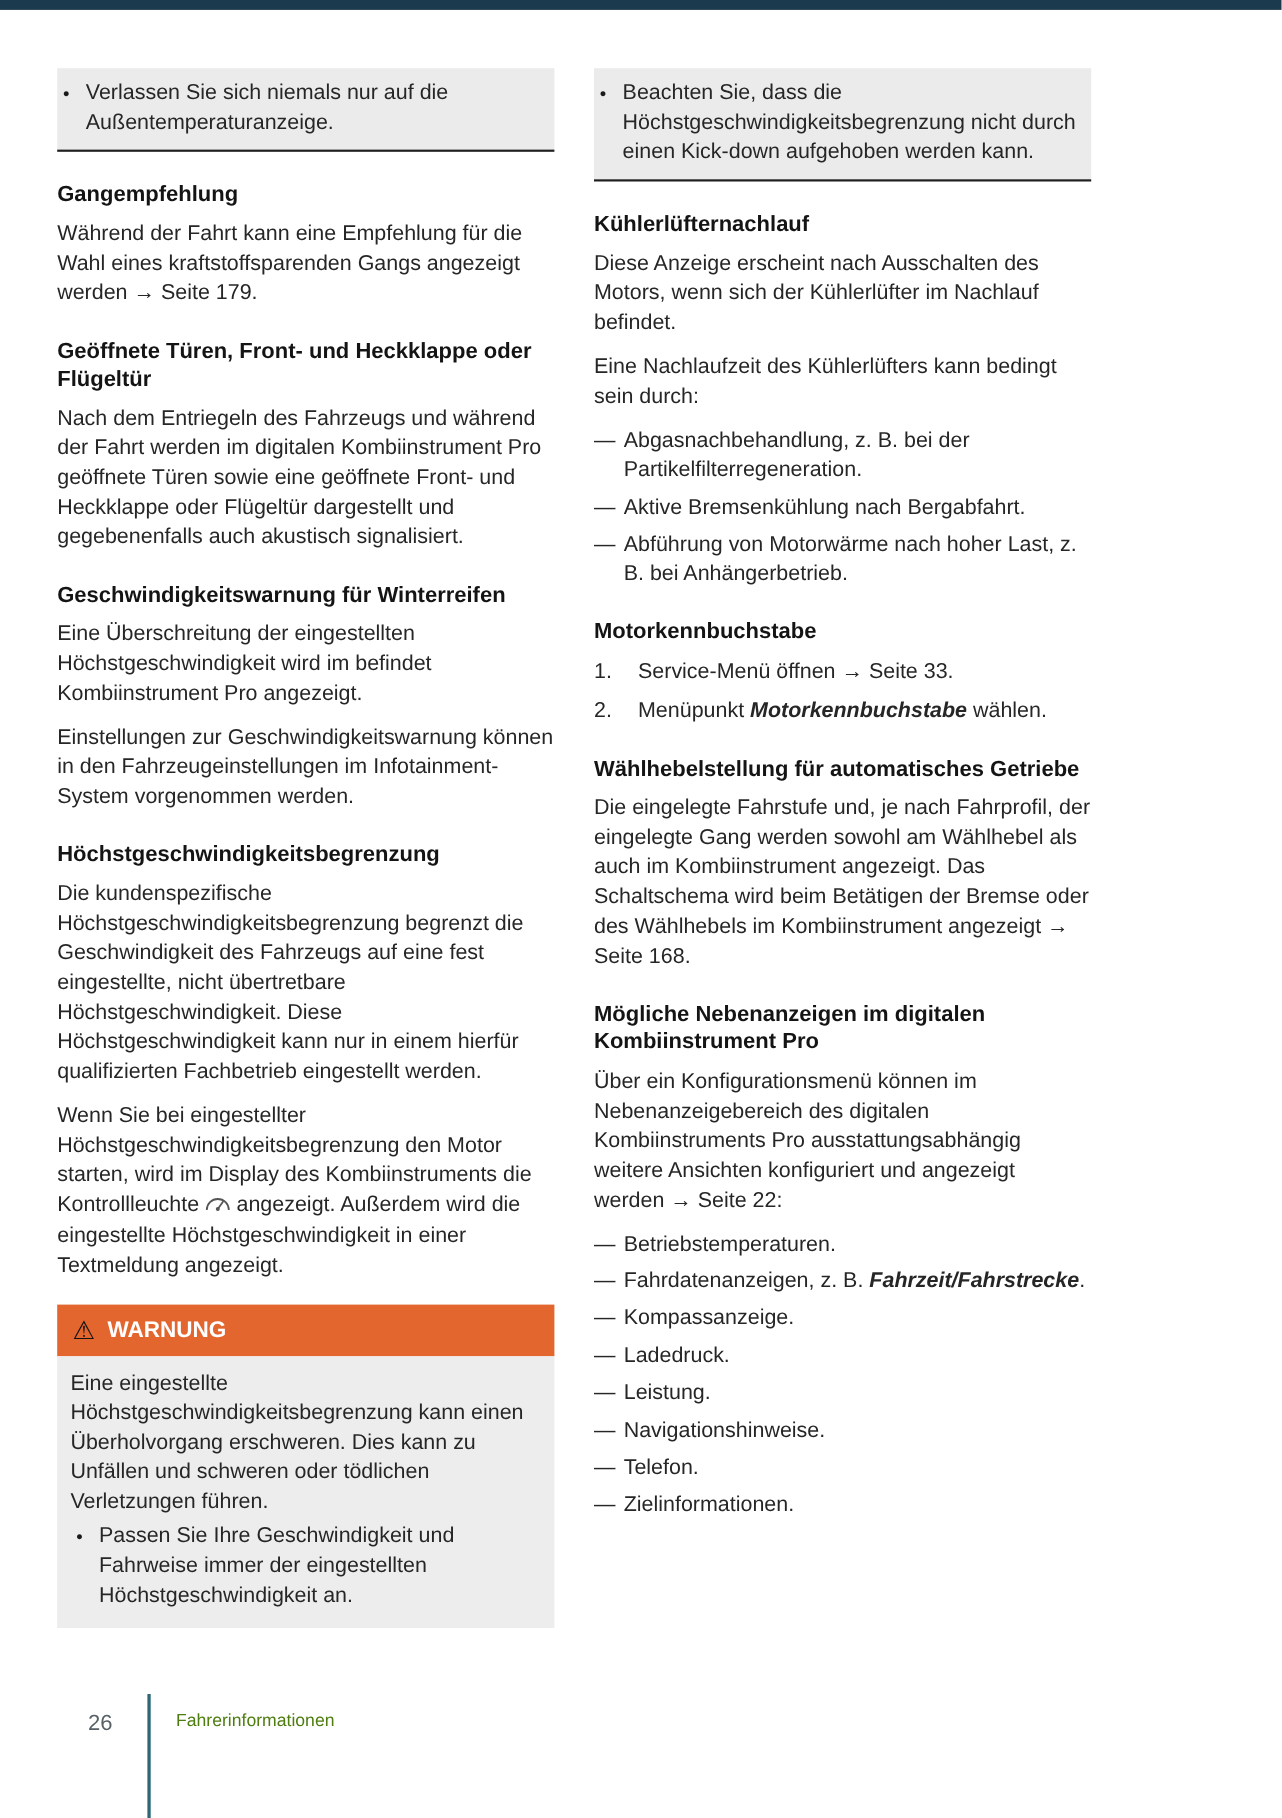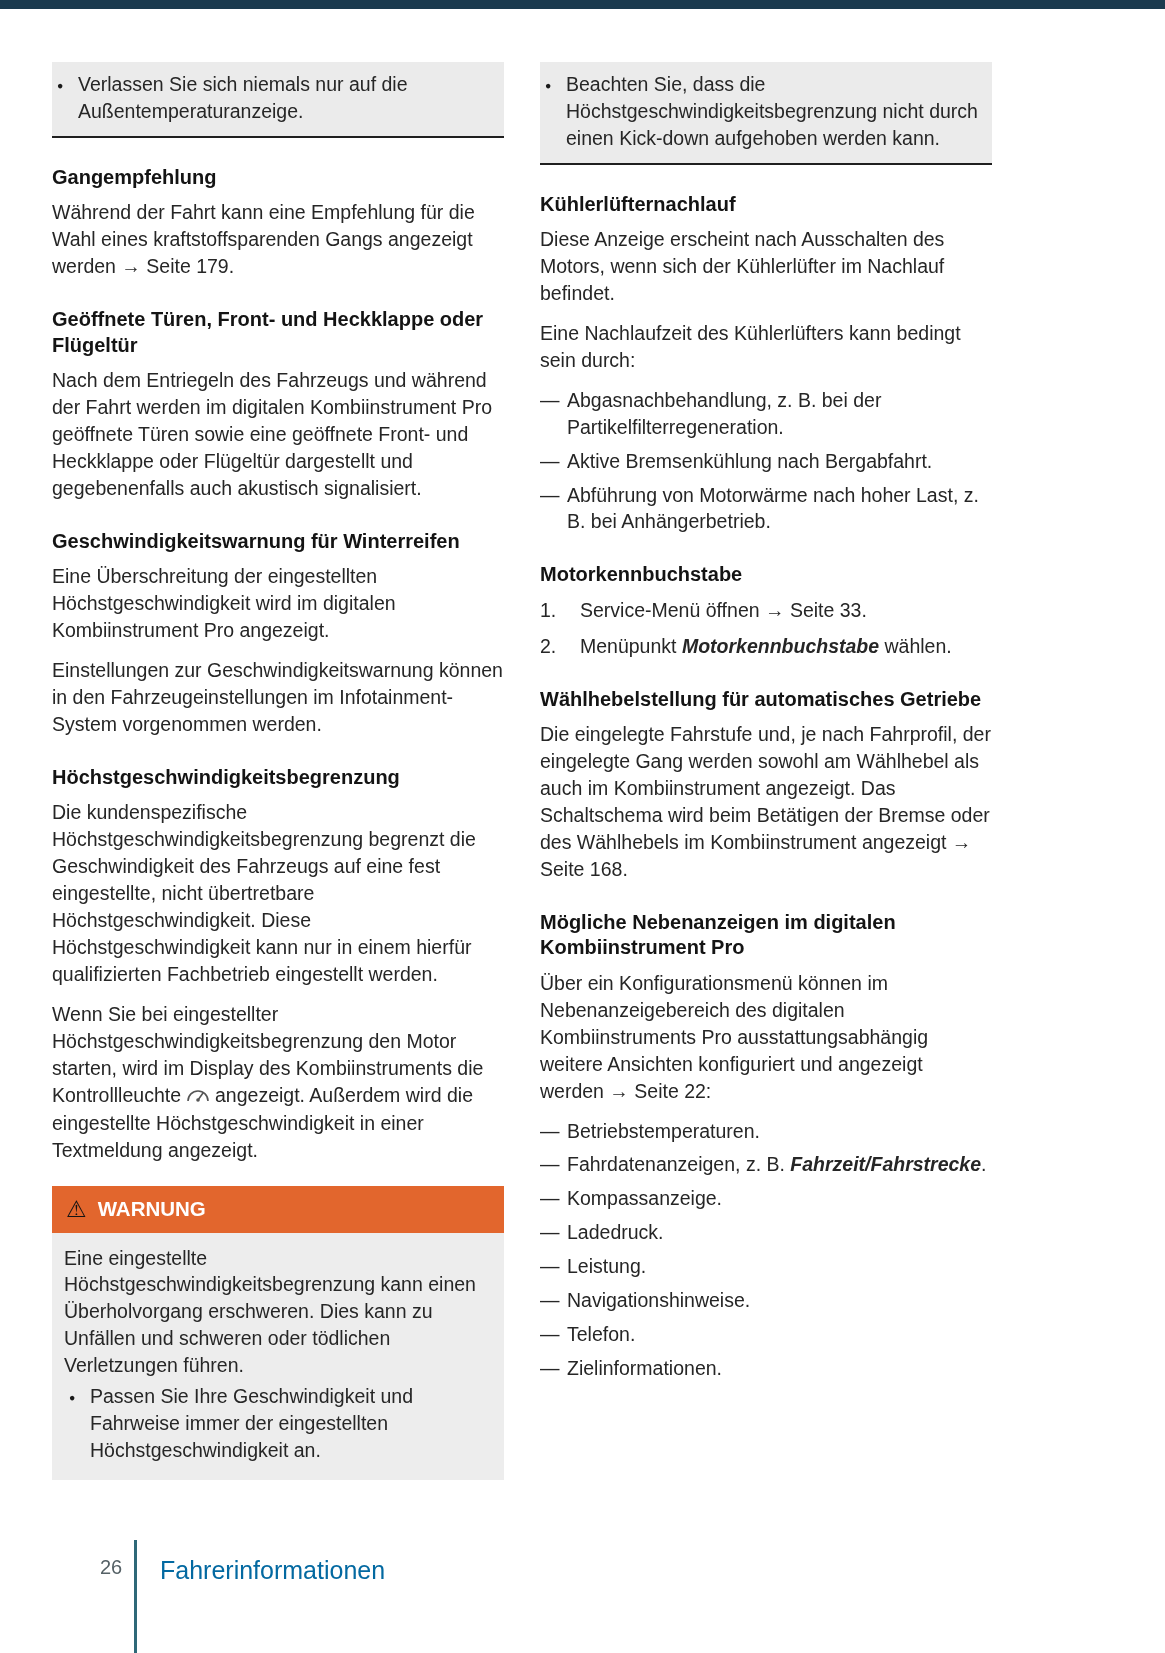--- a/index.html
+++ b/index.html
@@ -37,23 +37,23 @@
   .warn { margin-top:22px; }
   .warn-head { background:#e2662d; color:#ffffff; font-weight:bold; font-size:20.5px;
                padding:9px 14px; display:flex; align-items:center; gap:11px; }
   .warn-head .tri { color:#141414; font-size:23px; line-height:1; font-weight:normal; }
   .warn-body { background:#ededed; padding:12px 14px 16px 12px; }
   .warn-body .p:last-of-type { margin-bottom:0; }
   .warn-body .bullet { margin-top:4px; }
 
   .inline-icon { display:inline-block; vertical-align:-2px; margin:0 4px; }
 
-  .footer-num { position:absolute; left:100px; top:1556px; font-size:20px; color:#556166; }
+  .footer-num { position:absolute; left:80px; top:1556px; font-size:20px; color:#556166; }
   .footer-vline { position:absolute; left:134px; top:1540px; width:3px; height:113px; background:#2e6878; }
-  .footer-title { position:absolute; left:160px; top:1556px; font-size:25px; color:#0369a1; }
+  .footer-title { position:absolute; left:160px; top:1556px; font-size:16px; color:#4d7c0f; }
 </style>
 </head>
 <body>
 
 <div class="topbar"></div>
 
 <div class="content">
 
   <div class="col">
 
@@ -67,21 +67,21 @@
       <p class="p">Während der Fahrt kann eine Empfehlung für die Wahl eines kraftstoffsparenden Gangs angezeigt werden → Seite 179.</p>
     </div>
 
     <div>
       <div class="h">Geöffnete Türen, Front- und Heckklappe oder Flügeltür</div>
       <p class="p">Nach dem Entriegeln des Fahrzeugs und während der Fahrt werden im digitalen Kombiinstrument Pro geöffnete Türen sowie eine geöffnete Front- und Heckklappe oder Flügeltür dargestellt und gegebenenfalls auch akustisch signalisiert.</p>
     </div>
 
     <div>
       <div class="h">Geschwindigkeitswarnung für Winterreifen</div>
-      <p class="p">Eine Überschreitung der eingestellten Höchstgeschwindigkeit wird im digitalen Kombiinstrument Pro angezeigt.</p>
+      <p class="p">Eine Überschreitung der eingestellten Höchstgeschwindigkeit wird im befindet Kombiinstrument Pro angezeigt.</p>
       <p class="p">Einstellungen zur Geschwindigkeitswarnung können in den Fahrzeugeinstellungen im Infotainment-System vorgenommen werden.</p>
     </div>
 
     <div>
       <div class="h">Höchstgeschwindigkeitsbegrenzung</div>
       <p class="p">Die kundenspezifische Höchstgeschwindigkeitsbegrenzung begrenzt die Geschwindigkeit des Fahrzeugs auf eine fest eingestellte, nicht übertretbare Höchstgeschwindigkeit. Diese Höchstgeschwindigkeit kann nur in einem hierfür qualifizierten Fachbetrieb eingestellt werden.</p>
       <p class="p"><span>Wenn Sie bei eingestellter Höchstgeschwindigkeitsbegrenzung den Motor starten, wird im Display des Kombiinstruments die Kontrollleuchte</span><span class="inline-icon"><svg width="26" height="17" viewBox="0 0 26 17">
               <g fill="none" stroke="#555" stroke-width="1.6">
                 <path d="M3 14 A 10 10 0 0 1 23 14"></path>
                 <line x1="13" y1="13" x2="18" y2="6"></line>

